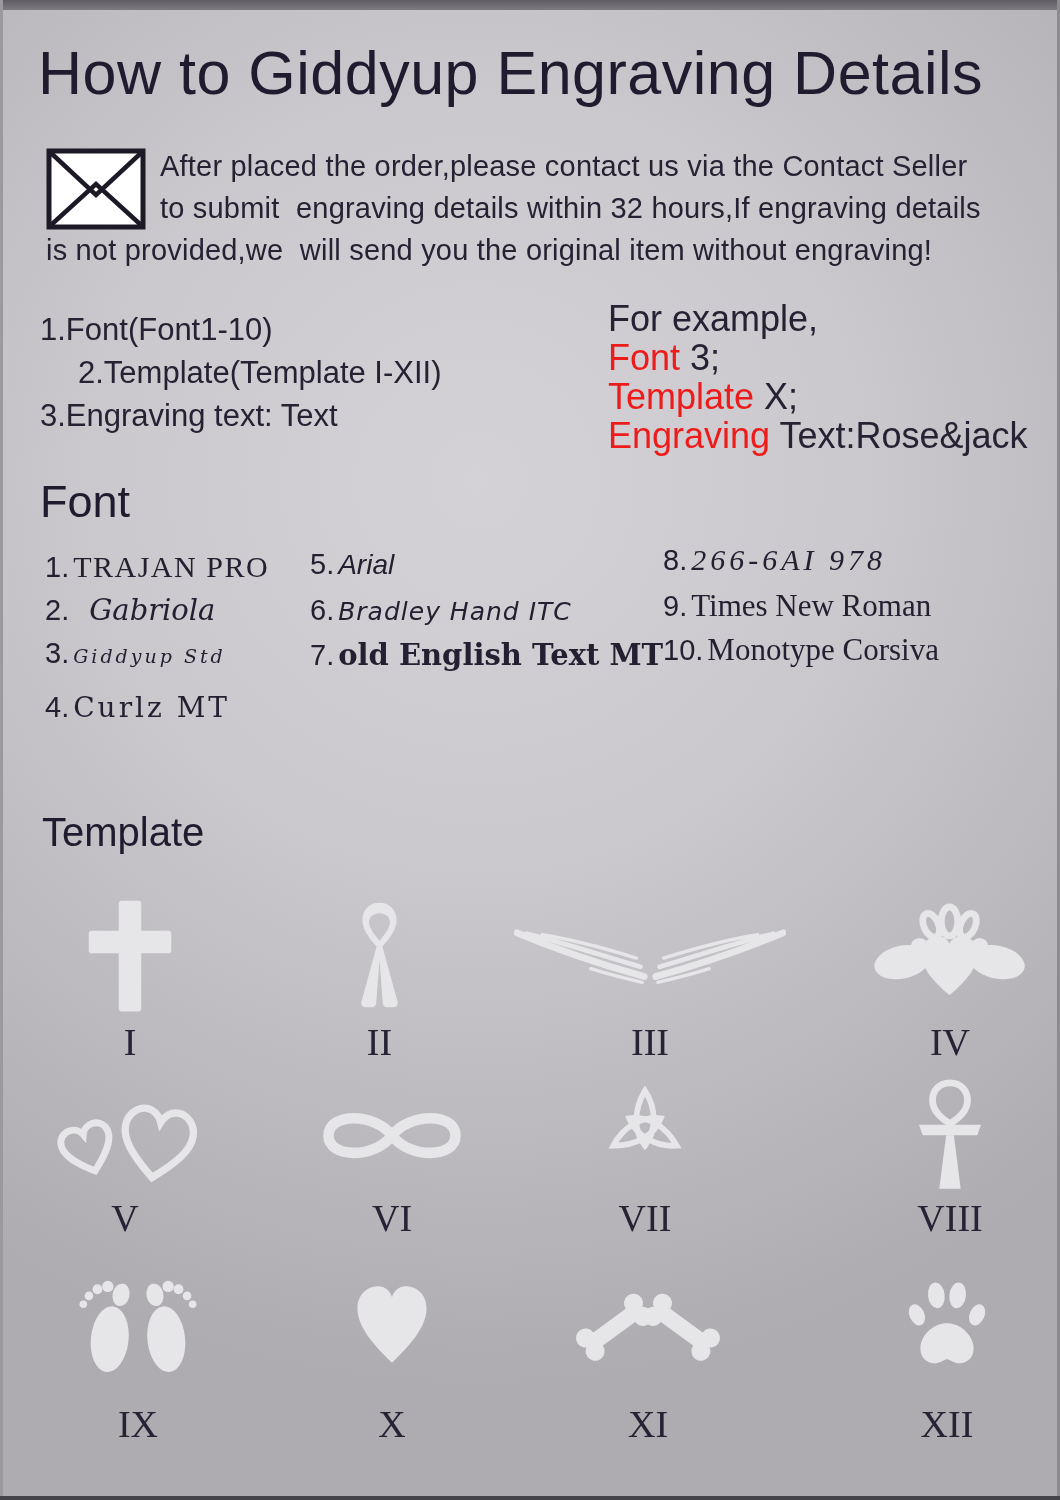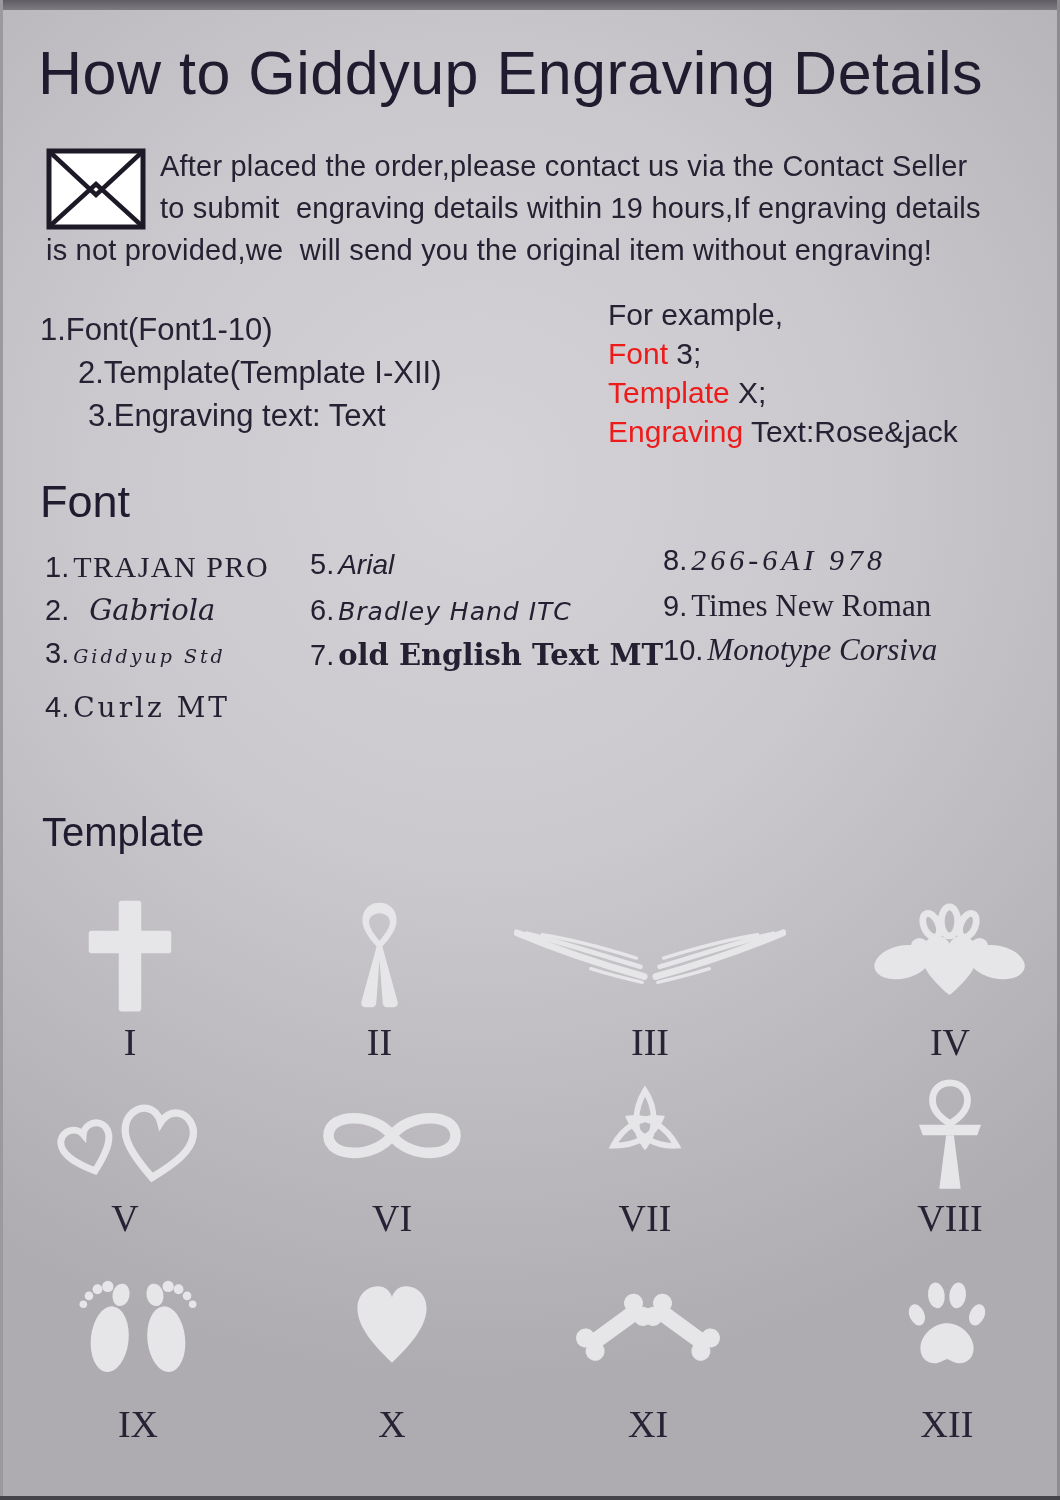--- a/index.html
+++ b/index.html
@@ -16,23 +16,23 @@
 
   .abs{position:absolute;}
   .title{left:38px;top:38px;font-size:61px;letter-spacing:0.5px;color:#201b2e;white-space:nowrap;}
   .notice-line{font-size:29px;color:#262133;white-space:pre;letter-spacing:0.2px;}
   .nl1{left:160px;top:150px;}
   .nl2{left:160px;top:192px;}
   .nl3{left:46px;top:234px;}
   .env{left:46px;top:148px;}
 
   .step{left:40px;font-size:31px;color:#262133;white-space:pre;}
-  .s1{top:312px;} .s2{top:355px;margin-left:38px;} .s3{top:398px;margin-left:48px;}
-
-  .ex{font-size:30px;white-space:pre;}
+  .s1{top:312px;} .s2{top:355px;margin-left:38px;} .s3{top:398px;}
+
+  .ex{font-size:36px;white-space:pre;}
   .ex .hl{color:#ee1b1b;}
   .ex1{left:608px;top:298px;}
   .ex2{left:608px;top:337px;}
   .ex3{left:608px;top:376px;}
   .ex4{left:608px;top:415px;}
 
   .section-heading{color:#201b2e;}
   .font-heading{left:40px;top:476px;font-size:45px;}
   .template-heading{left:42px;top:810px;font-size:40px;}
 
@@ -40,21 +40,21 @@
   .fi-num{font-family:"Liberation Sans",sans-serif;font-size:29px;margin-right:4px;}
   .f-trajan{font-family:"Liberation Serif",serif;font-size:30px;letter-spacing:1.5px;}
   .f-gabriola{font-family:"DejaVu Serif",serif;font-style:italic;font-size:29px;margin-left:16px;}
   .f-giddyup{font-family:"DejaVu Serif",serif;font-style:italic;font-size:19px;letter-spacing:3px;}
   .f-curlz{font-family:"DejaVu Serif",serif;font-size:28px;letter-spacing:3px;}
   .f-arial{font-family:"Liberation Sans",sans-serif;font-style:italic;font-size:28px;}
   .f-bradley{font-family:"DejaVu Sans",sans-serif;font-style:italic;font-size:25px;letter-spacing:1px;}
   .f-oldenglish{font-family:"DejaVu Serif",serif;font-weight:bold;font-size:29px;}
   .f-script{font-family:"Liberation Serif",serif;font-style:italic;font-size:30px;letter-spacing:4px;}
   .f-times{font-family:"Liberation Serif",serif;font-size:31px;}
-  .f-corsiva{font-family:"Liberation Serif",serif;font-style:italic;font-size:31px;}
+  .f-corsiva{font-family:"Liberation Serif",serif;font-size:31px;}
 
   .tcell{position:absolute;display:flex;flex-direction:column;align-items:center;color:#e6e5e7;}
   .ticon-box{display:flex;align-items:center;justify-content:center;width:100%;}
   .row1 .ticon-box{height:128px;}
   .row2 .ticon-box{height:120px;}
   .row3 .ticon-box{height:140px;}
   .row3 .tnum{margin-top:8px;}
   .tnum{font-family:"Liberation Serif",serif;font-size:38px;color:#272234;text-align:center;}
   .ticon{display:block;}
 </style>
@@ -69,21 +69,21 @@
 
   <div class="abs title">How to Giddyup Engraving Details</div>
 
   <svg class="abs env" width="100" height="82" viewBox="0 0 100 82">
     <rect x="3" y="3" width="94" height="76" fill="#ffffff" stroke="#1d1927" stroke-width="5"></rect>
     <path d="M5 5 L50 47 L95 5" fill="none" stroke="#1d1927" stroke-width="4.5"></path>
     <path d="M5 77 L50 36 L95 77" fill="none" stroke="#1d1927" stroke-width="4.5"></path>
   </svg>
 
   <div class="abs notice-line nl1">After placed the order,please contact us via the Contact Seller</div>
-  <div class="abs notice-line nl2">to submit  engraving details within 19 hours,If engraving details</div>
+  <div class="abs notice-line nl2">to submit  engraving details within 32 hours,If engraving details</div>
   <div class="abs notice-line nl3">is not provided,we  will send you the original item without engraving!</div>
 
   <div class="abs step s1">1.Font(Font1-10)</div>
   <div class="abs step s2">2.Template(Template I-XII)</div>
   <div class="abs step s3">3.Engraving text: Text</div>
 
   <div class="abs ex ex1">For example,</div>
   <div class="abs ex ex2"><span class="hl">Font</span><span> 3;</span></div>
   <div class="abs ex ex3"><span class="hl">Template</span><span> X;</span></div>
   <div class="abs ex ex4"><span class="hl">Engraving</span><span> Text:Rose&amp;jack</span></div>

